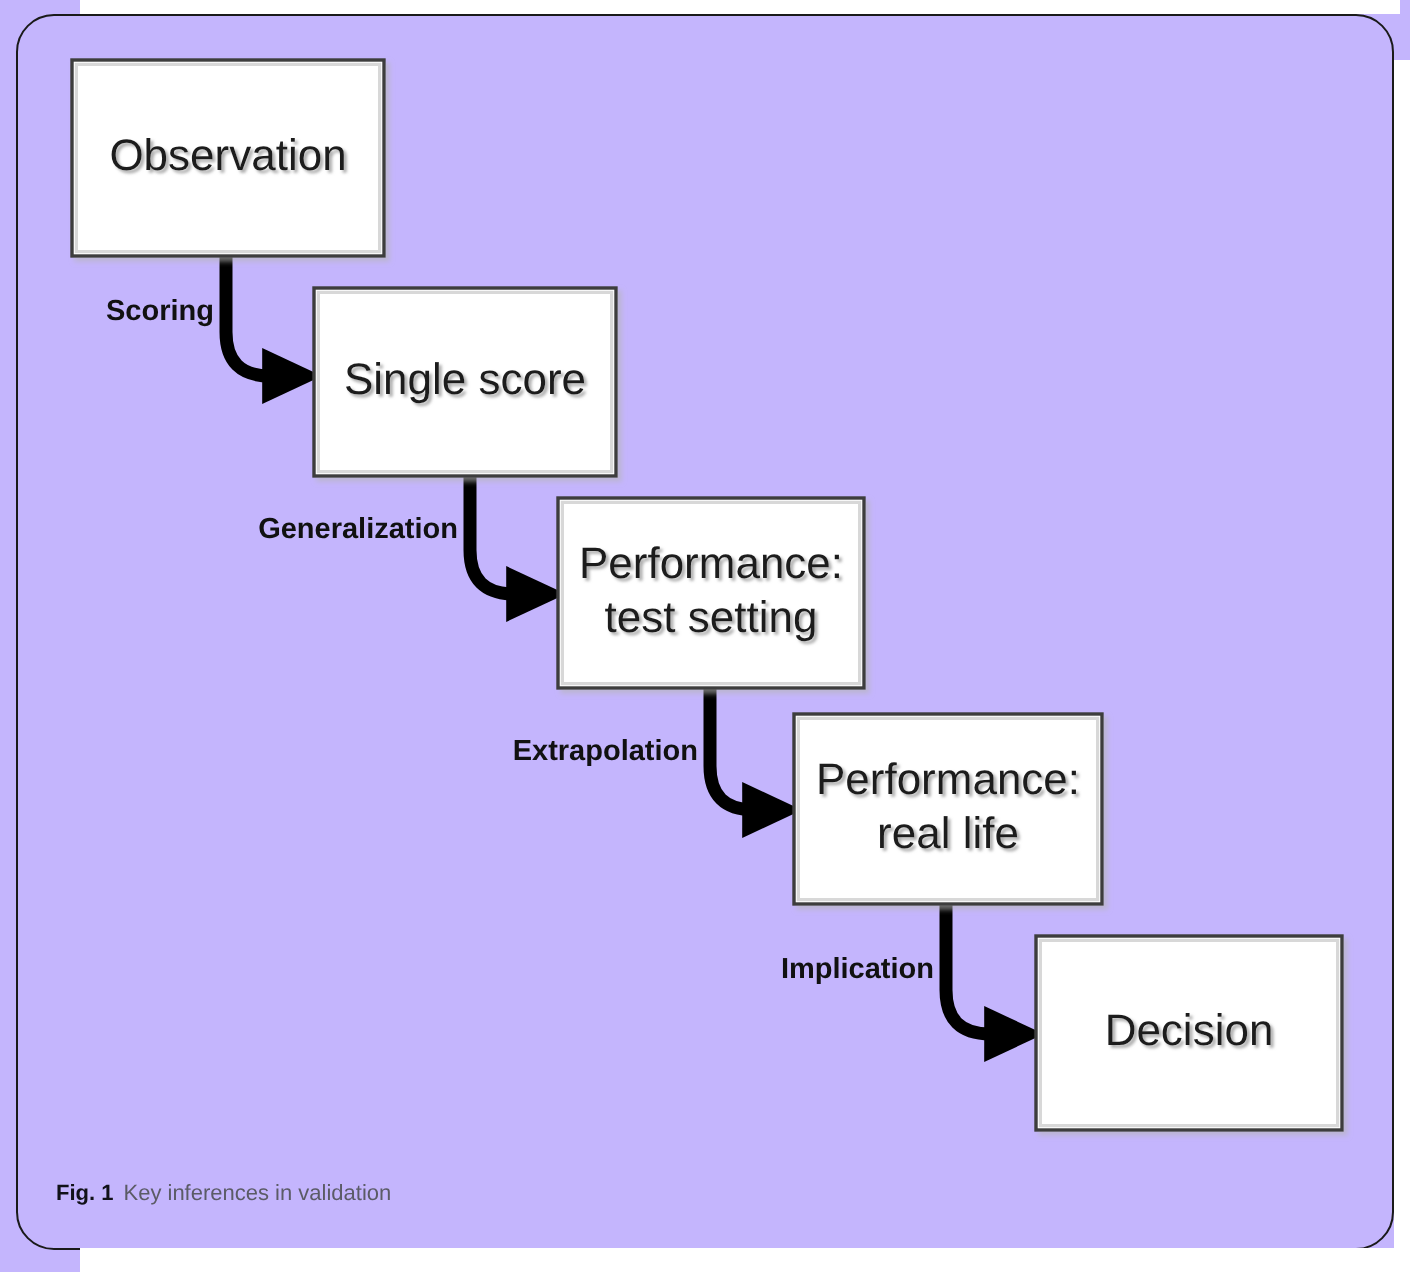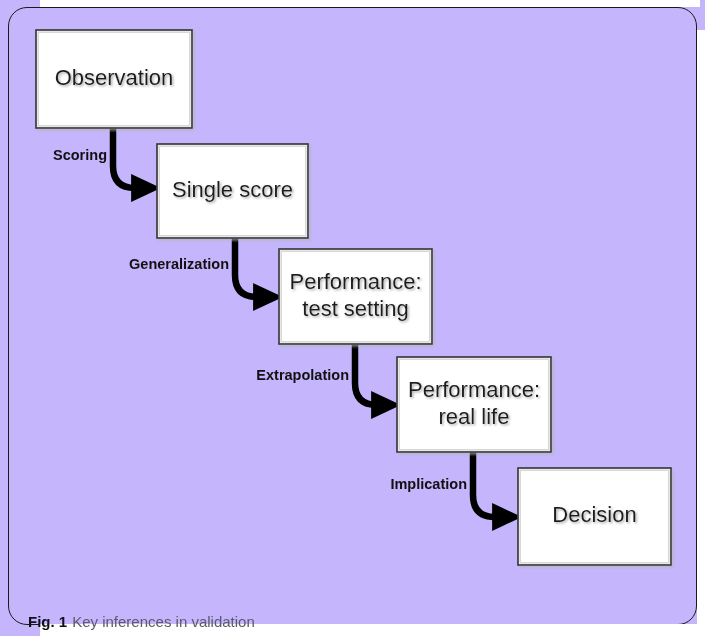--- a/index.html
+++ b/index.html
@@ -98,24 +98,24 @@
     font-weight: bold;
     fill: #111111;
     text-anchor: end;
     dominant-baseline: middle;
   }
 
   
   .figure-caption {
     position: absolute;
     left: 28px;
-    top: 613px;
+    top: 591px;
     width: 640px;
     font-family: "Liberation Sans", sans-serif;
-    font-size: 15px;
+    font-size: 11px;
     color: #5b5b66;
     white-space: nowrap;
   }
   .figure-caption .caption-prefix {
     font-weight: bold;
     color: #111118;
     margin-right: 5px;
   }
 </style>
 </head>

